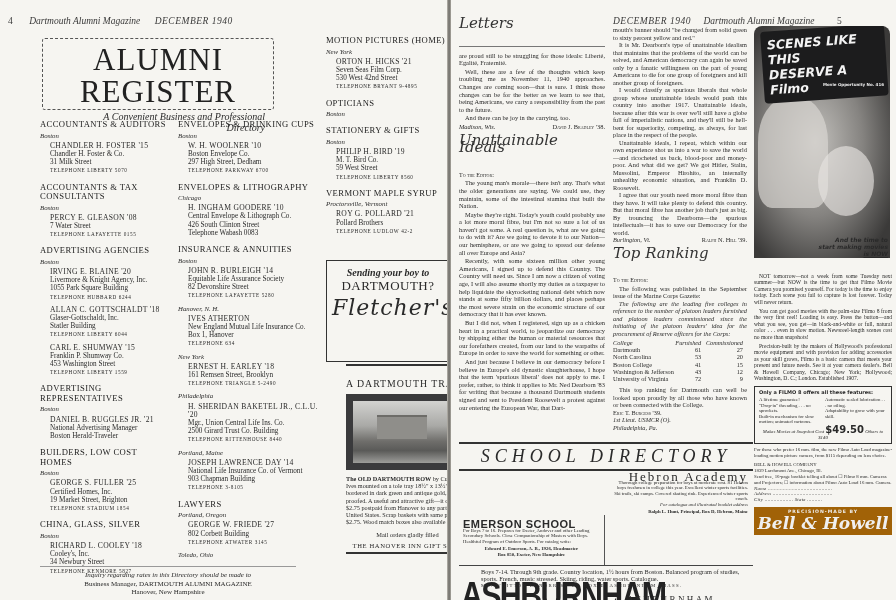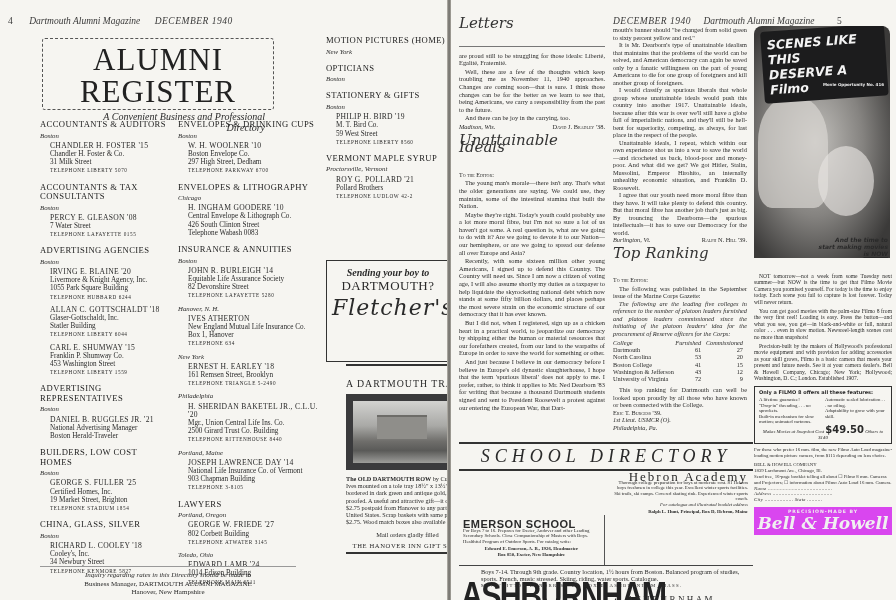--- a/index.html
+++ b/index.html
@@ -97,21 +97,21 @@
   .filmo .copy p { margin-bottom: 3px; text-indent: 5px; }
   .filmo .feat { border: 1px solid #333; padding: 3px 4px; margin-top: 4px; font-size: 4.8px; line-height: 5.6px; }
   .filmo .feat .fh { font-family: "DejaVu Sans", sans-serif; font-weight: bold; font-size: 5px; }
   .filmo .feat .grid { display: flex; gap: 4px; margin-top: 2px; }
   .filmo .feat .grid div { flex: 1; }
   .filmo .feat .price { text-align: center; margin-top: 2px; }
   .filmo .feat .price b { font-family: "DejaVu Sans", sans-serif; font-size: 10px; }
   .filmo .small { font-size: 4.8px; line-height: 5.6px; margin-top: 3px; }
   .filmo .coupon { font-size: 4.8px; line-height: 5.8px; margin-top: 4px; }
   .filmo .coupon .f { font-style: italic; letter-spacing: .3px; }
-  .filmo .bh { margin-top: 4px; background: #d946ef; color: #f0f0f0; text-align: center; padding: 2px 0 3px; }
+  .filmo .bh { margin-top: 4px; background: #a16207; color: #f0f0f0; text-align: center; padding: 2px 0 3px; }
   .filmo .bh .pm { font-family: "DejaVu Sans", sans-serif; font-size: 4.6px; letter-spacing: 1px; font-weight: bold; }
   .filmo .bh .logo { font-family: "DejaVu Serif", serif; font-style: italic; font-weight: bold; font-size: 17px; line-height: 18px; }
 </style>
 </head>
 <body>
 
 <div class="spread">
 
   <div class="page page-left">
     <div class="running-head" style="left:8px">
@@ -238,29 +238,30 @@
           <div class="tel">TELEPHONE 3-8105</div>
         </div>
         <div class="cat">LAWYERS</div>
         <div class="city">Portland, Oregon</div>
         <div class="entry">
           <div class="nm">GEORGE W. FRIEDE '27</div>
           <div class="ln">802 Corbett Building</div>
           <div class="tel">TELEPHONE ATWATER 3145</div>
         </div>
         <div class="city">Toledo, Ohio</div>
-        <div class="entry">
-          <div class="nm">EDWARD LAMB '24</div>
-          <div class="ln">1014 Edison Building</div>
-          <div class="tel">TELEPHONE MAIN 6511</div>
-        </div>
       </div>
     <div class="col" id="col3" style="left:326px; top:36px; width:123px;">
         <div class="cat">MOTION PICTURES (HOME)</div>
         <div class="city">New York</div>
+        <div class="entry">
+          <div class="nm">ORTON H. HICKS '21</div>
+          <div class="ln">Seven Seas Film Corp.</div>
+          <div class="ln">530 West 42nd Street</div>
+          <div class="tel">TELEPHONE BRYANT 9-4895</div>
+        </div>
         <div class="cat">OPTICIANS</div>
         <div class="city">Boston</div>
         <div class="cat">STATIONERY &amp; GIFTS</div>
         <div class="city">Boston</div>
         <div class="entry">
           <div class="nm">PHILIP H. BIRD '19</div>
           <div class="ln">M. T. Bird Co.</div>
           <div class="ln">59 West Street</div>
           <div class="tel">TELEPHONE LIBERTY 8560</div>
         </div>

